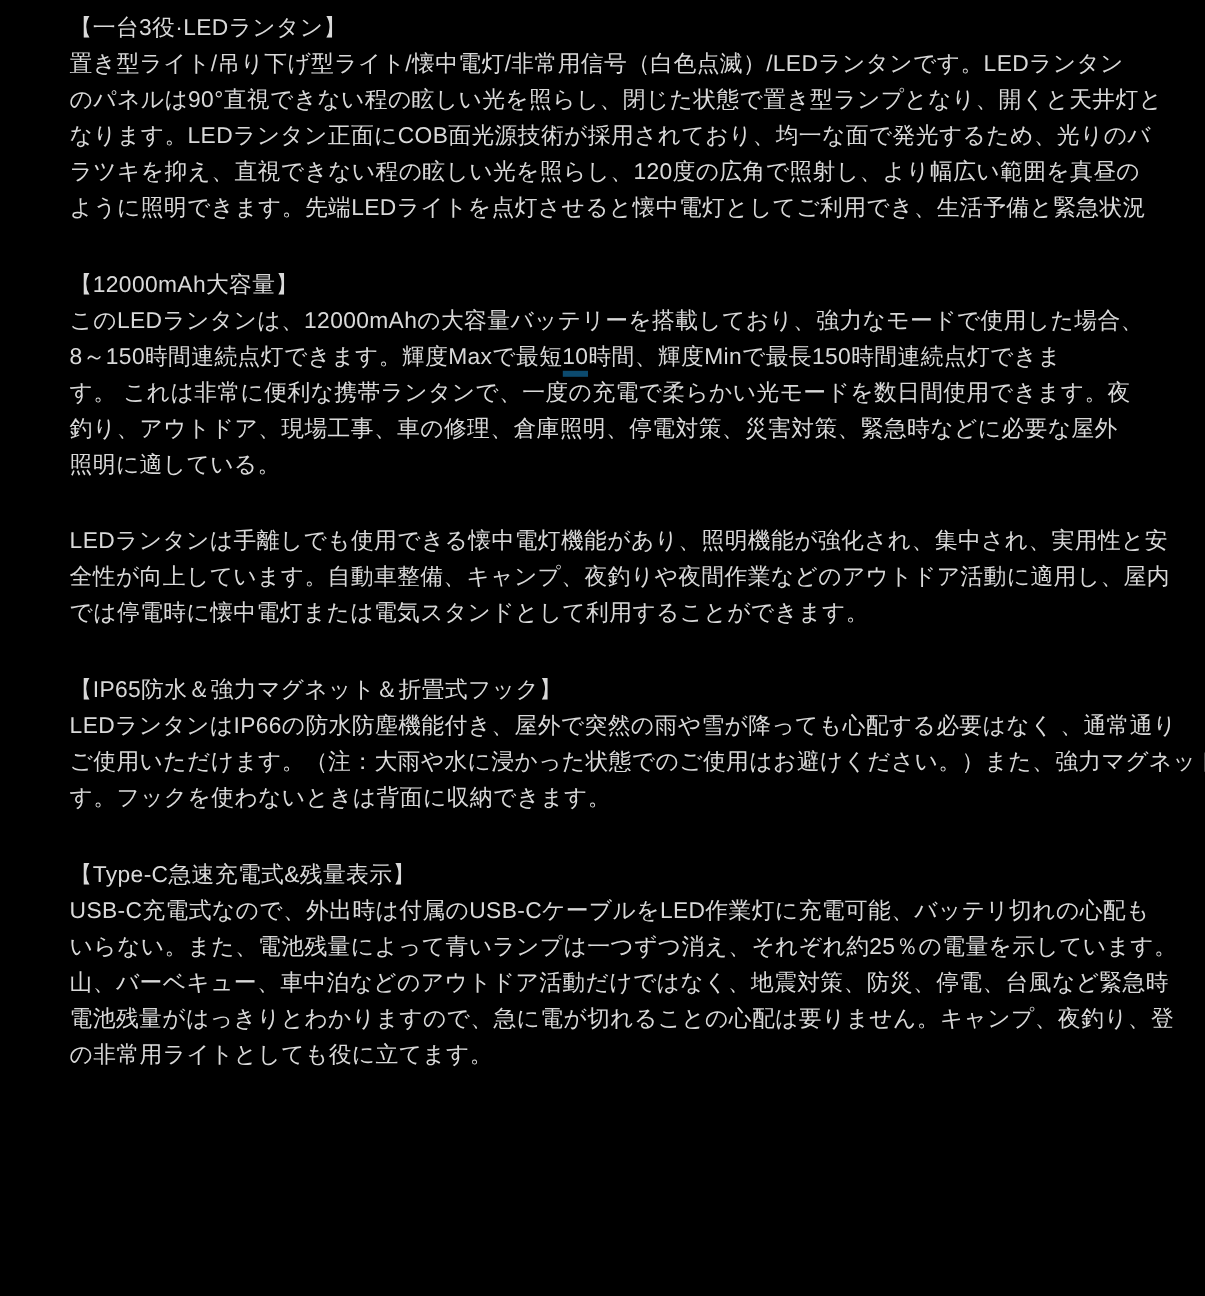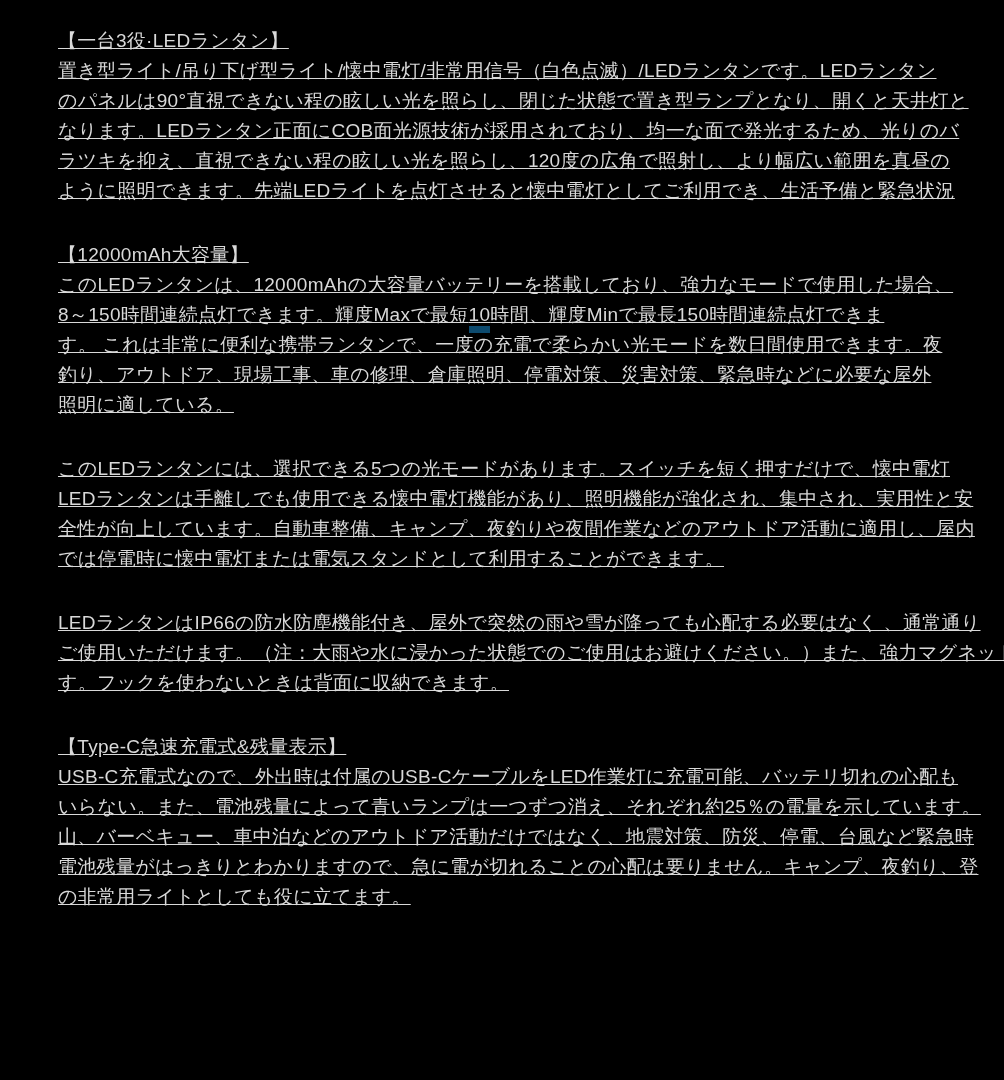--- a/index.html
+++ b/index.html
@@ -9,43 +9,42 @@
   body {
     width: 1004px;
     height: 1080px;
     background: #000000;
     overflow: hidden;
     font-family: "Liberation Sans", "DejaVu Sans", sans-serif;
   }
   .description {
     box-sizing: border-box;
     width: 904px;
-    padding: 26px 56px 0 58px;
+    padding: 9px 56px 0 58px;
     color: #d9d9d9;
     font-size: 19px;
     line-height: 30px;
     letter-spacing: 0.3px;
-    text-decoration: underline;
   }
   .section {
     margin: 0 0 34px 0;
   }
   .section:last-child {
     margin-bottom: 2px;
   }
   .heading {
     font-weight: 400;
     margin: 0;
   }
   .line {
     margin: 0;
     white-space: nowrap;
   }
   .seg-underline {
-    border-bottom: 7px solid #0c4a6e;
+    border-bottom: 5px solid #0c4a6e;
     padding-bottom: 1px;
   }
 </style>
 </head>
 <body style="background: rgb(0, 0, 0);">
 
 <div class="description" style="color: rgb(217, 217, 217);">
 
   <div class="section">
     <p class="heading">【一台3役·LEDランタン】</p>
@@ -61,27 +60,27 @@
     <p class="line">このLEDランタンは、12000mAhの大容量バッテリーを搭載しており、強力なモードで使用した場合、</p>
     <p class="line">
       <span>8～150時間連続点灯できます。輝度Maxで最短</span><span class="seg-underline">10</span><span>時間、輝度Minで最長150時間連続点灯できま</span>
     </p>
     <p class="line">す。 これは非常に便利な携帯ランタンで、一度の充電で柔らかい光モードを数日間使用できます。夜</p>
     <p class="line">釣り、アウトドア、現場工事、車の修理、倉庫照明、停電対策、災害対策、緊急時などに必要な屋外</p>
     <p class="line">照明に適している。</p>
   </div>
 
   <div class="section">
-    <p class="line">このLEDランタンには、選択できる5つの光モードがあります。スイッチを短く押すだけで、懐中電灯</p>
     <p class="line">LEDランタンは手離しでも使用できる懐中電灯機能があり、照明機能が強化され、集中され、実用性と安</p>
     <p class="line">全性が向上しています。自動車整備、キャンプ、夜釣りや夜間作業などのアウトドア活動に適用し、屋内</p>
     <p class="line">では停電時に懐中電灯または電気スタンドとして利用することができます。</p>
   </div>
 
   <div class="section">
+    <p class="heading">【IP65防水＆強力マグネット＆折畳式フック】</p>
     <p class="line">LEDランタンはIP66の防水防塵機能付き、屋外で突然の雨や雪が降っても心配する必要はなく 、通常通り</p>
     <p class="line">ご使用いただけます。（注：大雨や水に浸かった状態でのご使用はお避けください。）また、強力マグネット</p>
     <p class="line">す。フックを使わないときは背面に収納できます。</p>
   </div>
 
   <div class="section">
     <p class="heading">【Type-C急速充電式&amp;残量表示】</p>
     <p class="line">USB-C充電式なので、外出時は付属のUSB-CケーブルをLED作業灯に充電可能、バッテリ切れの心配も</p>
     <p class="line">いらない。また、電池残量によって青いランプは一つずつ消え、それぞれ約25％の電量を示しています。</p>
     <p class="line">山、バーベキュー、車中泊などのアウトドア活動だけではなく、地震対策、防災、停電、台風など緊急時</p>

